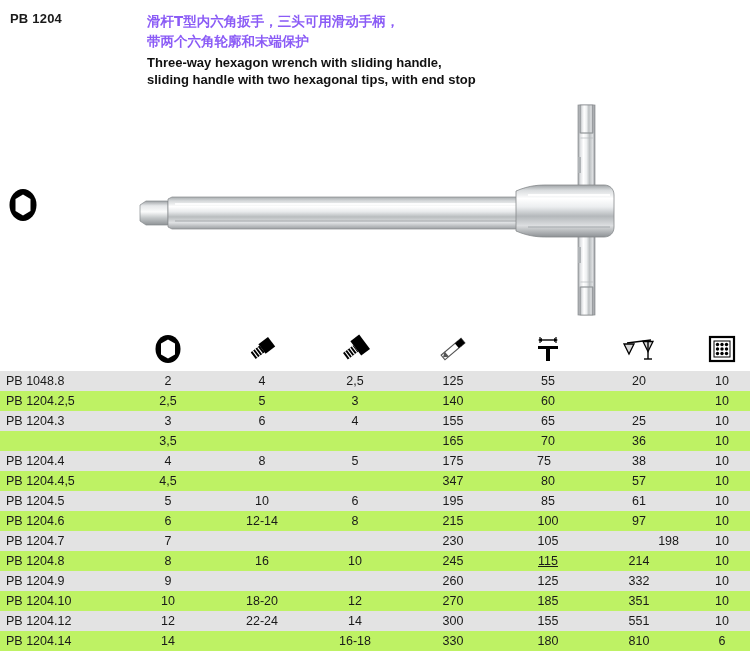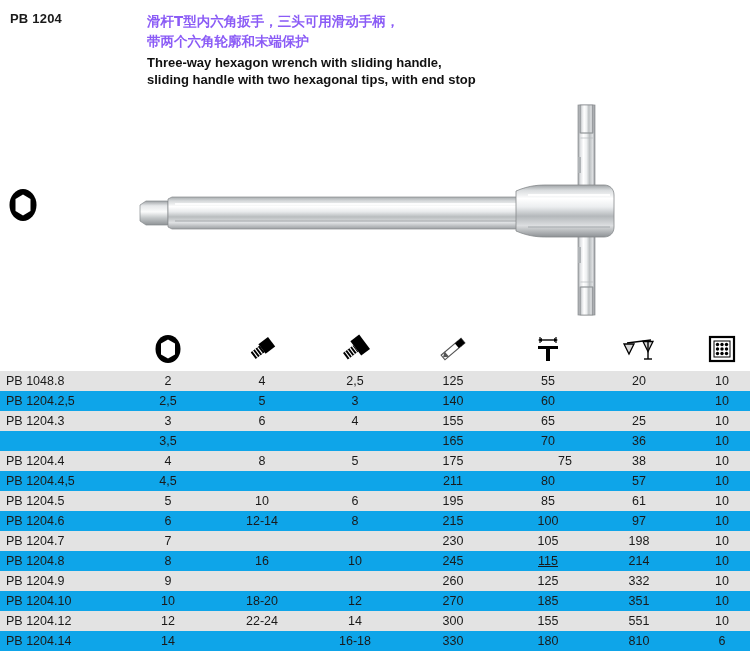--- a/index.html
+++ b/index.html
@@ -89,21 +89,21 @@
     align-items: center;
     justify-content: center;
   }
   .row {
     position: relative;
     height: 20px;
     line-height: 20px;
     font-size: 12.5px;
   }
   .row.odd  { background: #e3e3e3; }
-  .row.even { background: #0ea5e9; }
+  .row.even { background: #bef264; }
   .cell {
     position: absolute;
     top: 0;
     text-align: center;
     font-size: 12.5px;
     white-space: nowrap;
   }
   .cell.name {
     left: 4px;
     width: 150px;
@@ -342,30 +342,30 @@
         <div class="cell" style="left: 508px; width: 80px;">70</div>
         <div class="cell" style="left: 599px; width: 80px;">36</div>
         <div class="cell" style="left: 682px; width: 80px;">10</div>
       </div>
       <div class="row odd">
         <div class="cell name">PB 1204.4</div>
         <div class="cell" style="left: 128px; width: 80px;">4</div>
         <div class="cell" style="left: 222px; width: 80px;">8</div>
         <div class="cell" style="left: 315px; width: 80px;">5</div>
         <div class="cell" style="left: 413px; width: 80px;">175</div>
-        <div class="cell" style="left: 492px; width: 80px; text-align: right;">75</div>
+        <div class="cell" style="left: 504px; width: 80px;">75</div>
         <div class="cell" style="left: 599px; width: 80px;">38</div>
         <div class="cell" style="left: 682px; width: 80px;">10</div>
       </div>
       <div class="row even">
         <div class="cell name">PB 1204.4,5</div>
         <div class="cell" style="left: 128px; width: 80px;">4,5</div>
         <div class="cell" style="left: 222px; width: 80px;"></div>
         <div class="cell" style="left: 315px; width: 80px;"></div>
-        <div class="cell" style="left: 413px; width: 80px;">211</div>
+        <div class="cell" style="left: 413px; width: 80px;">347</div>
         <div class="cell" style="left: 508px; width: 80px;">80</div>
         <div class="cell" style="left: 599px; width: 80px;">57</div>
         <div class="cell" style="left: 682px; width: 80px;">10</div>
       </div>
       <div class="row odd">
         <div class="cell name">PB 1204.5</div>
         <div class="cell" style="left: 128px; width: 80px;">5</div>
         <div class="cell" style="left: 222px; width: 80px;">10</div>
         <div class="cell" style="left: 315px; width: 80px;">6</div>
         <div class="cell" style="left: 413px; width: 80px;">195</div>
@@ -383,21 +383,21 @@
         <div class="cell" style="left: 599px; width: 80px;">97</div>
         <div class="cell" style="left: 682px; width: 80px;">10</div>
       </div>
       <div class="row odd">
         <div class="cell name">PB 1204.7</div>
         <div class="cell" style="left: 128px; width: 80px;">7</div>
         <div class="cell" style="left: 222px; width: 80px;"></div>
         <div class="cell" style="left: 315px; width: 80px;"></div>
         <div class="cell" style="left: 413px; width: 80px;">230</div>
         <div class="cell" style="left: 508px; width: 80px;">105</div>
-        <div class="cell" style="left: 599px; width: 80px;">198</div>
+        <div class="cell" style="left: 599px; width: 80px; text-align: right;">198</div>
         <div class="cell" style="left: 682px; width: 80px;">10</div>
       </div>
       <div class="row even">
         <div class="cell name">PB 1204.8</div>
         <div class="cell" style="left: 128px; width: 80px;">8</div>
         <div class="cell" style="left: 222px; width: 80px;">16</div>
         <div class="cell" style="left: 315px; width: 80px;">10</div>
         <div class="cell" style="left: 413px; width: 80px;">245</div>
         <div class="cell" style="left: 508px; width: 80px; text-decoration: underline;">115</div>
         <div class="cell" style="left: 599px; width: 80px;">214</div>

